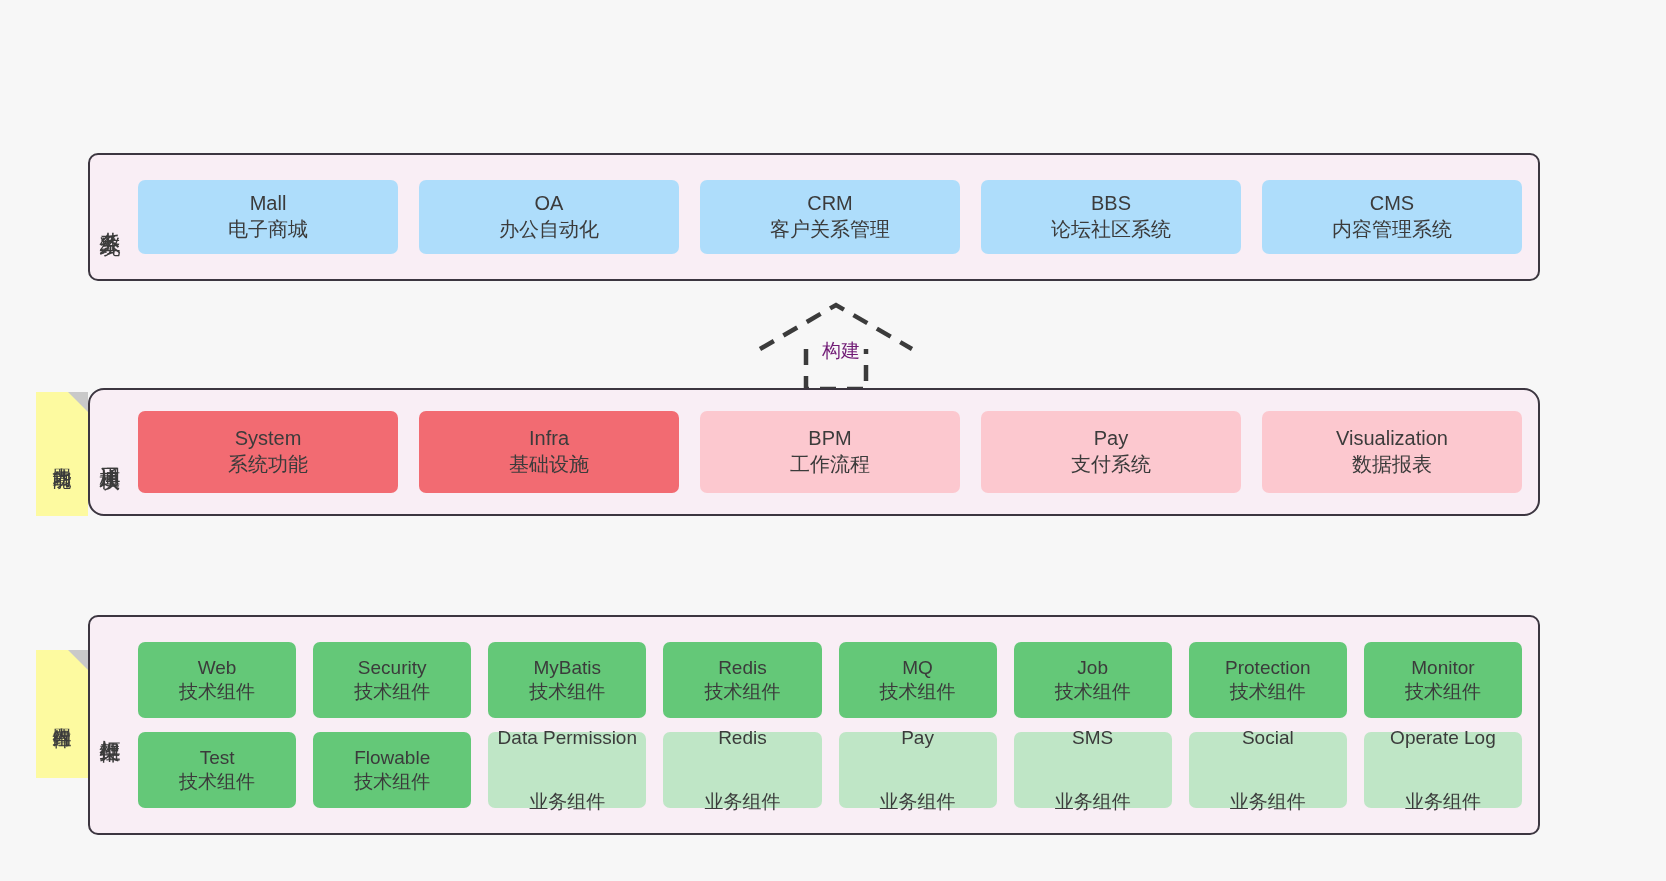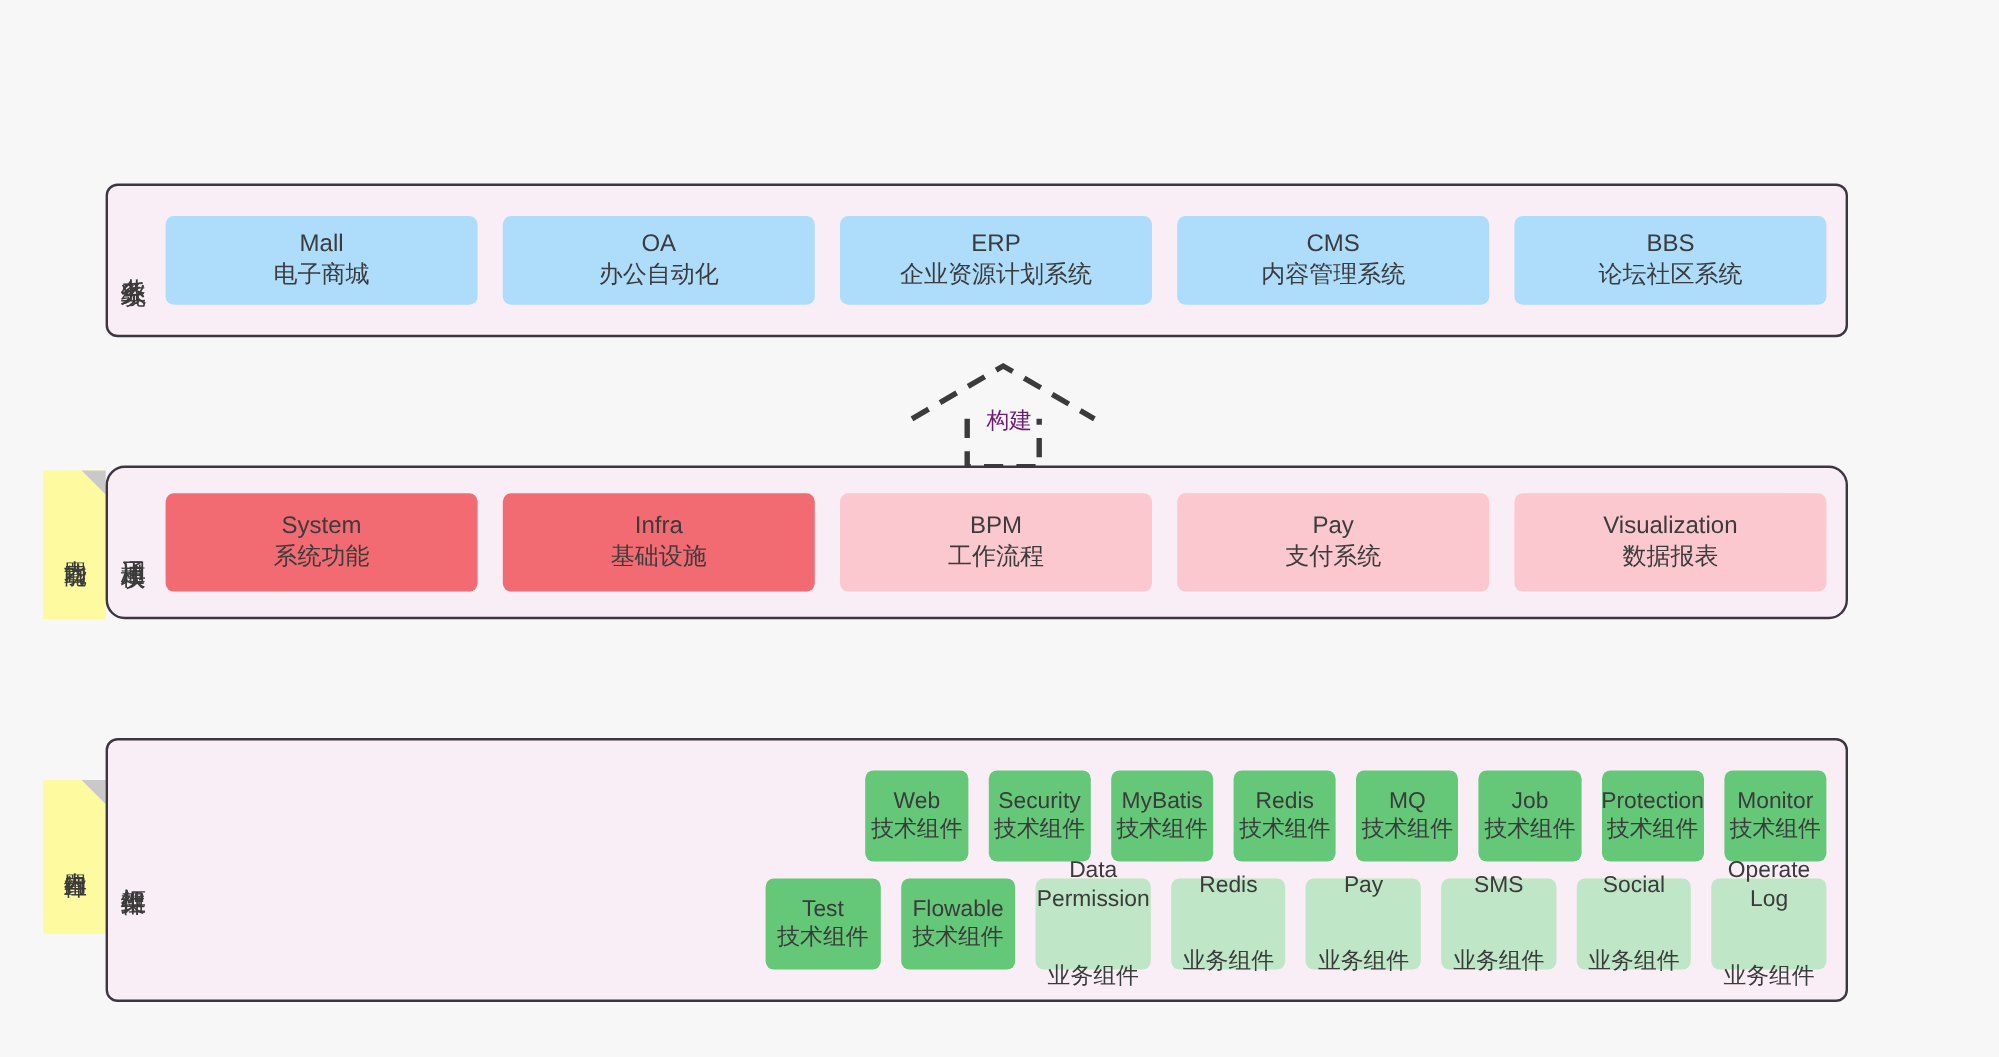--- a/index.html
+++ b/index.html
@@ -91,21 +91,21 @@
 
   .layer1 { left: 88px;  top: 113px; width: 1452px; height: 128px; }
   .layer1 .layer-body { padding-top: 0; padding-bottom: 0; }
   .layer1 .node { height: 74px; }
 
   .layer2 { left: 88px;  top: 348px; width: 1452px; height: 128px; border-radius: 16px; }
   .layer2 .layer-body { padding-top: 0; padding-bottom: 0; }
   .layer2 .node { height: 82px; }
 
   .layer3 { left: 88px;  top: 575px; width: 1452px; height: 220px; }
-  .layer3 .layer-body { gap: 14px; align-items: flex-end; }
+  .layer3 .layer-body { gap: 14px; }
   .layer3 .node { height: 76px; font-size: 19px; }
   .layer3 .row  { gap: 17px; }
 
   
   .sticky {
     position: absolute;
     width: 52px;
     background: #fdfaa0;
     display: flex;
     align-items: center;
@@ -162,30 +162,30 @@
       <div class="row">
         <div class="node blue">
           <span class="n-title">Mall</span>
           <span class="n-sub">电子商城</span>
         </div>
         <div class="node blue">
           <span class="n-title">OA</span>
           <span class="n-sub">办公自动化</span>
         </div>
         <div class="node blue">
-          <span class="n-title">ERP</span>
-          <span class="n-sub">企业资源计划系统</span>
+          <span class="n-title">CRM</span>
+          <span class="n-sub">客户关系管理</span>
+        </div>
+        <div class="node blue">
+          <span class="n-title">BBS</span>
+          <span class="n-sub">论坛社区系统</span>
         </div>
         <div class="node blue">
           <span class="n-title">CMS</span>
           <span class="n-sub">内容管理系统</span>
-        </div>
-        <div class="node blue">
-          <span class="n-title">BBS</span>
-          <span class="n-sub">论坛社区系统</span>
         </div>
       </div>
     </div>
   </div>
 
   <div class="uml-arrow arrow1">
     <svg width="160" height="92" viewBox="0 0 160 92">
       <path d="M 4 50 L 80 6 L 156 50" fill="none" stroke="#3b3b3b" stroke-width="4.5" stroke-dasharray="16 11" stroke-linecap="butt"></path>
       <path d="M 50 50 L 50 90 L 110 90 L 110 50" fill="none" stroke="#3b3b3b" stroke-width="4.5" stroke-dasharray="16 11" stroke-linecap="butt"></path>
     </svg>

